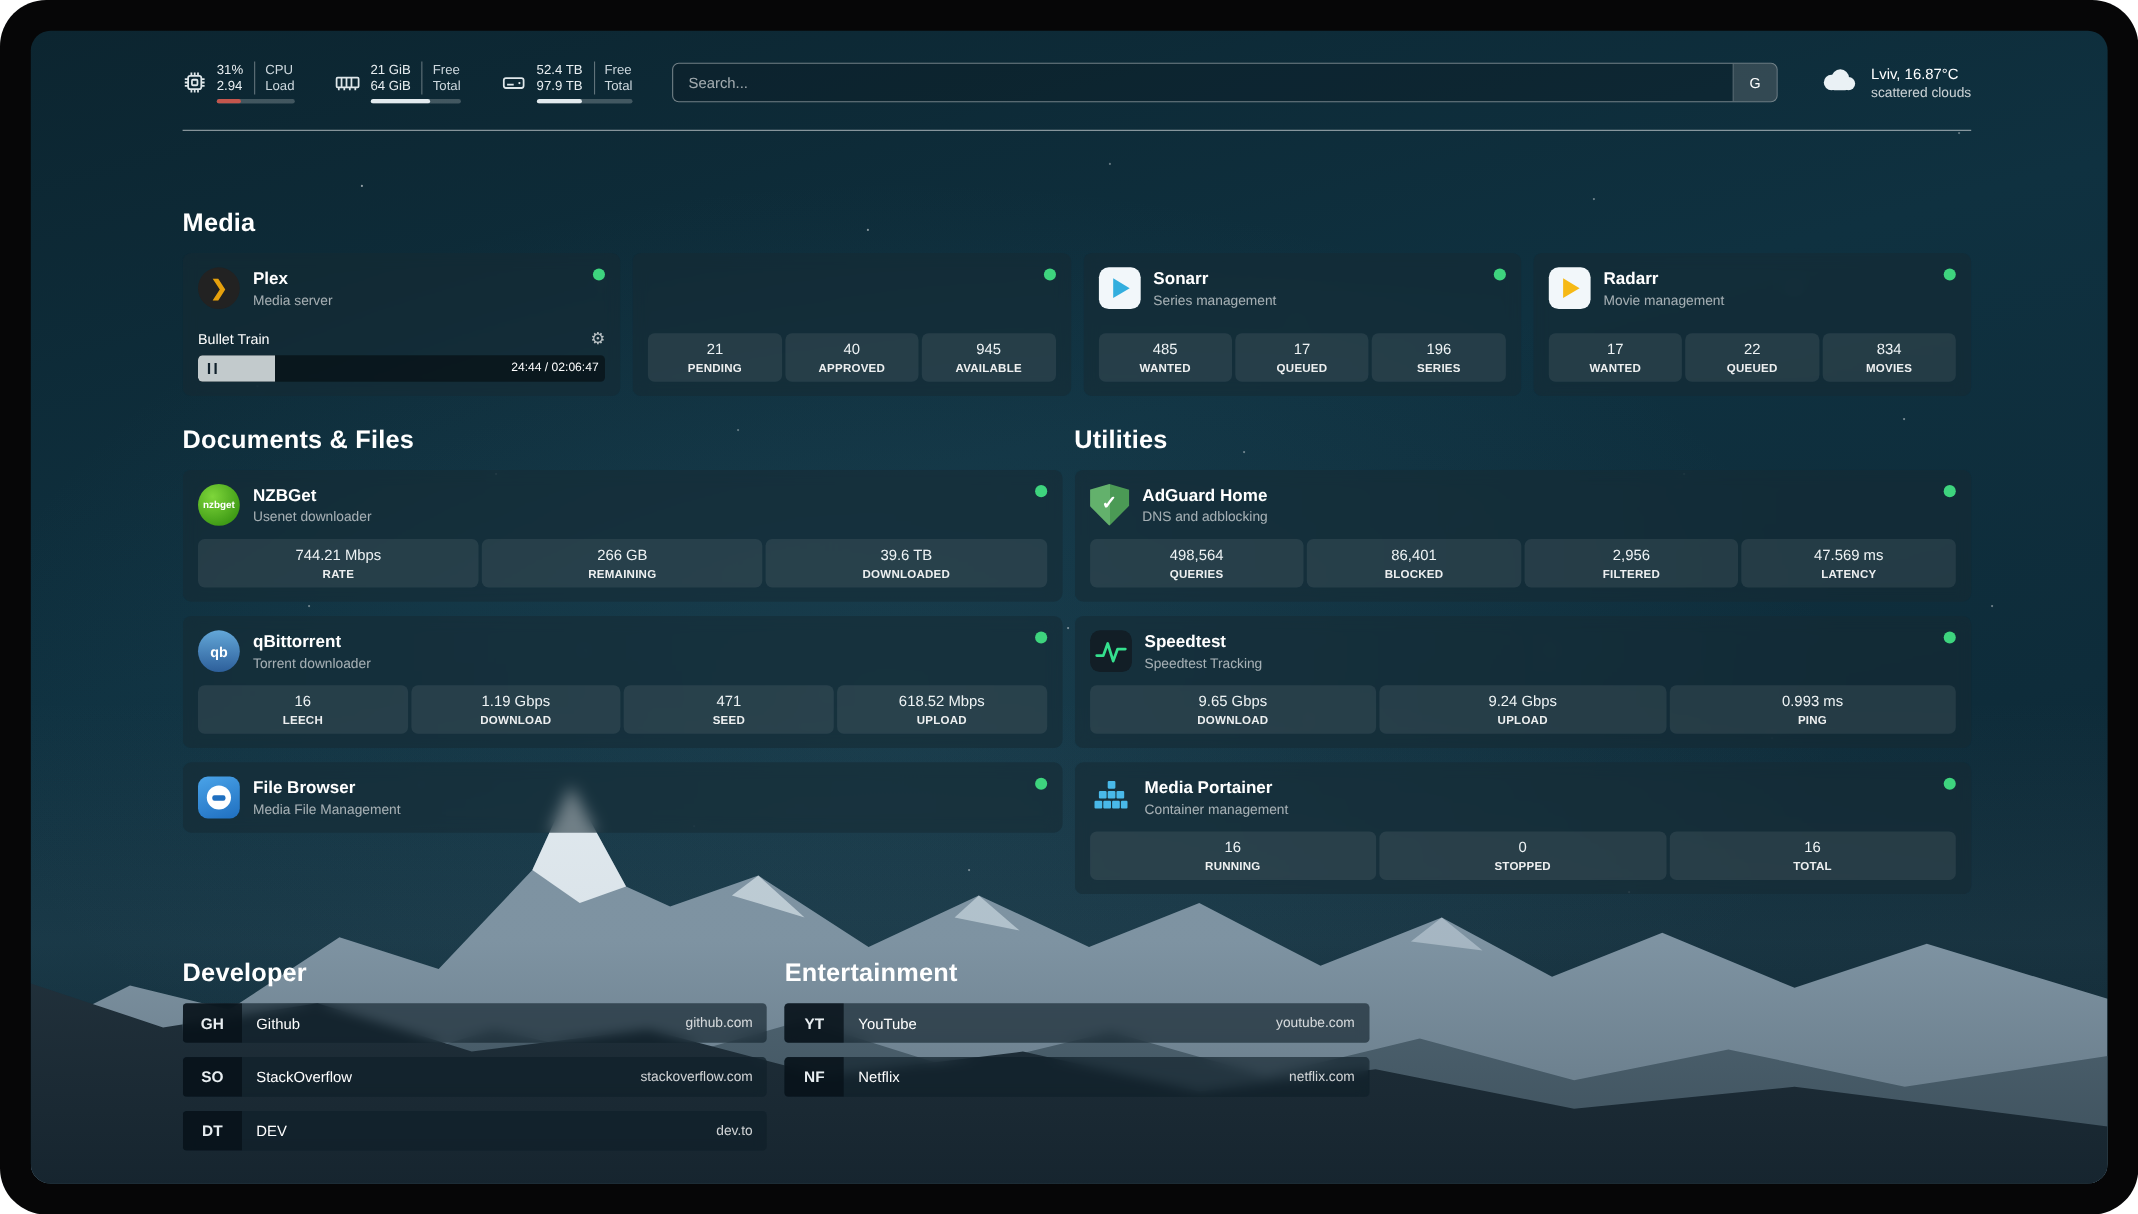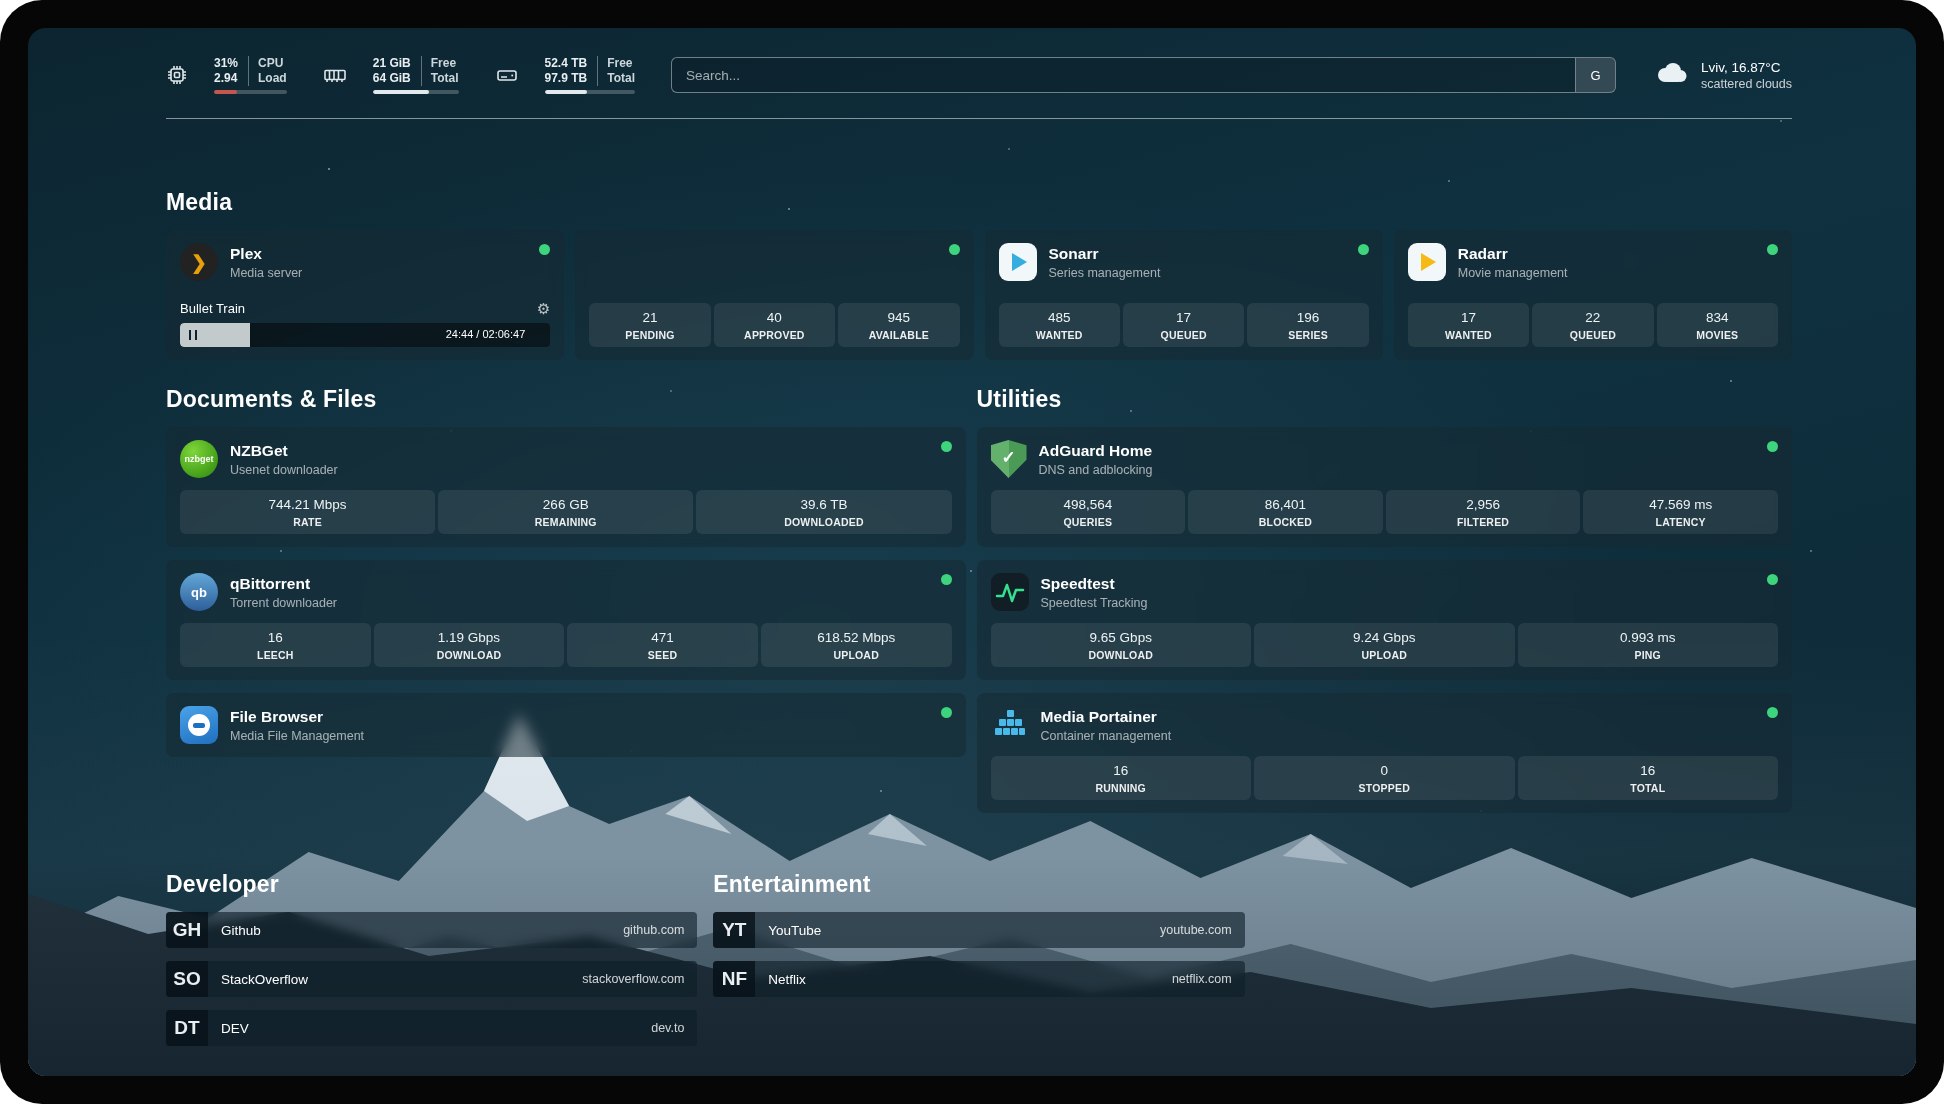--- a/index.html
+++ b/index.html
@@ -24,21 +24,21 @@
       1052px 702px rgba(255,255,255,.4), 1252px 742px rgba(255,255,255,.5), 1452px 782px rgba(255,255,255,.4); }
   .mountains { position:absolute; bottom:0; left:0; width:100%; height:420px; display:block; }
   .haze { position:absolute; bottom:0; left:0; width:100%; height:440px; pointer-events:none;
           background: linear-gradient(180deg, rgba(125,146,160,0) 0%, rgba(125,146,160,.10) 50%, rgba(18,32,42,.28) 100%); }
 
   .content { position: relative; z-index: 3; height: 100%; padding: 18px 124px 0 138px; }
 
   
   .topbar { display: flex; align-items: center; height: 58px; }
   .sys-group { display: flex; gap: 36px; }
-  .sys { display: flex; align-items: center; gap: 26px; font-weight: bold; }
+  .sys { display: flex; align-items: center; gap: 9px; }
   .sys-icon { color:#dfe7ea; display:flex; }
   .sys-rows { display: grid; grid-template-columns: max-content max-content; font-size: 12px; line-height: 15px; color: #e8eef1; }
   .sys-rows .lab { border-left: 1px solid rgba(255,255,255,.35); padding-left: 9px; margin-left: 10px; color: #ccd7dd; }
   .bar { height: 4px; border-radius: 2px; background: rgba(255,255,255,.22); margin-top: 4px; overflow: hidden; }
   .fill { height: 100%; border-radius: 2px; }
   .fill-cpu { background: #c4564d; }
   .fill-mem, .fill-disk { background: #e2eaee; }
 
   .search-wrap { flex: 1; margin: 0 36px; position: relative; }
   .search-input { width: 100%; height: 36px; background: rgba(12,26,35,.35); border: 1px solid rgba(255,255,255,.42);
@@ -97,34 +97,34 @@
 
   
   .now-playing { margin-top: auto; }
   .np-row { display: flex; align-items: center; justify-content: space-between; }
   .np-title { font-size: 13px; color: #fff; }
   .gear { color: rgba(255,255,255,.72); font-size: 15px; cursor: pointer; line-height: 1; }
   .np-bar { position: relative; height: 24px; background: rgba(0,0,0,.45); border-radius: 4px; margin-top: 7px; overflow: hidden; cursor: pointer; }
   .np-fill { position: absolute; left: 0; top: 0; bottom: 0; background: rgba(235,241,244,.82); border-radius: 4px 0 0 4px; }
   .np-pause { position: absolute; left: 9px; top: 7px; width: 8px; height: 10px;
     border-left: 2.5px solid #10212c; border-right: 2.5px solid #10212c; }
-  .np-time { position: absolute; right: 25px; top: 5px; font-size: 11px; color: #fff; }
+  .np-time { position: absolute; right: 6px; top: 5px; font-size: 11px; color: #fff; }
 
   
   .two-col { display: grid; grid-template-columns: 1fr 1.02fr; gap: 11px; margin-top: 26px; }
   .two-col h2.sec { margin-bottom: 14px; }
   .col-stack { display: flex; flex-direction: column; gap: 13px; }
 
   
   .bookmarks { display: grid; grid-template-columns: repeat(3, 1fr); gap: 16px; margin-top: 58px; }
   .bookmarks h2.sec { margin-bottom: 14px; }
   .bm-row { height: 36px; display: flex; align-items: center; background: rgba(15,31,41,.62);
     backdrop-filter: blur(5px); border-radius: 4px; overflow: hidden; margin-bottom: 13px; cursor: pointer; }
-  .bm-icon { width: 42px; align-self: stretch; flex: none; background: rgba(7,17,24,.78);
-    display: flex; align-items: center; justify-content: center; font-size: 19px; font-weight: 700; color: #e8eef1; }
+  .bm-icon { width: 54px; align-self: stretch; flex: none; background: rgba(7,17,24,.78);
+    display: flex; align-items: center; justify-content: center; font-size: 14px; font-weight: 700; color: #e8eef1; }
   .bm-name { margin-left: 13px; font-size: 13.5px; color: #fff; }
   .bm-url { margin-left: auto; margin-right: 13px; font-size: 12.5px; color: rgba(255,255,255,.8); }
 </style>
 </head>
 <body>
 
 <div class="bezel">
   <div class="screen">
     <div class="glow"></div>
     <div class="stars"></div>

